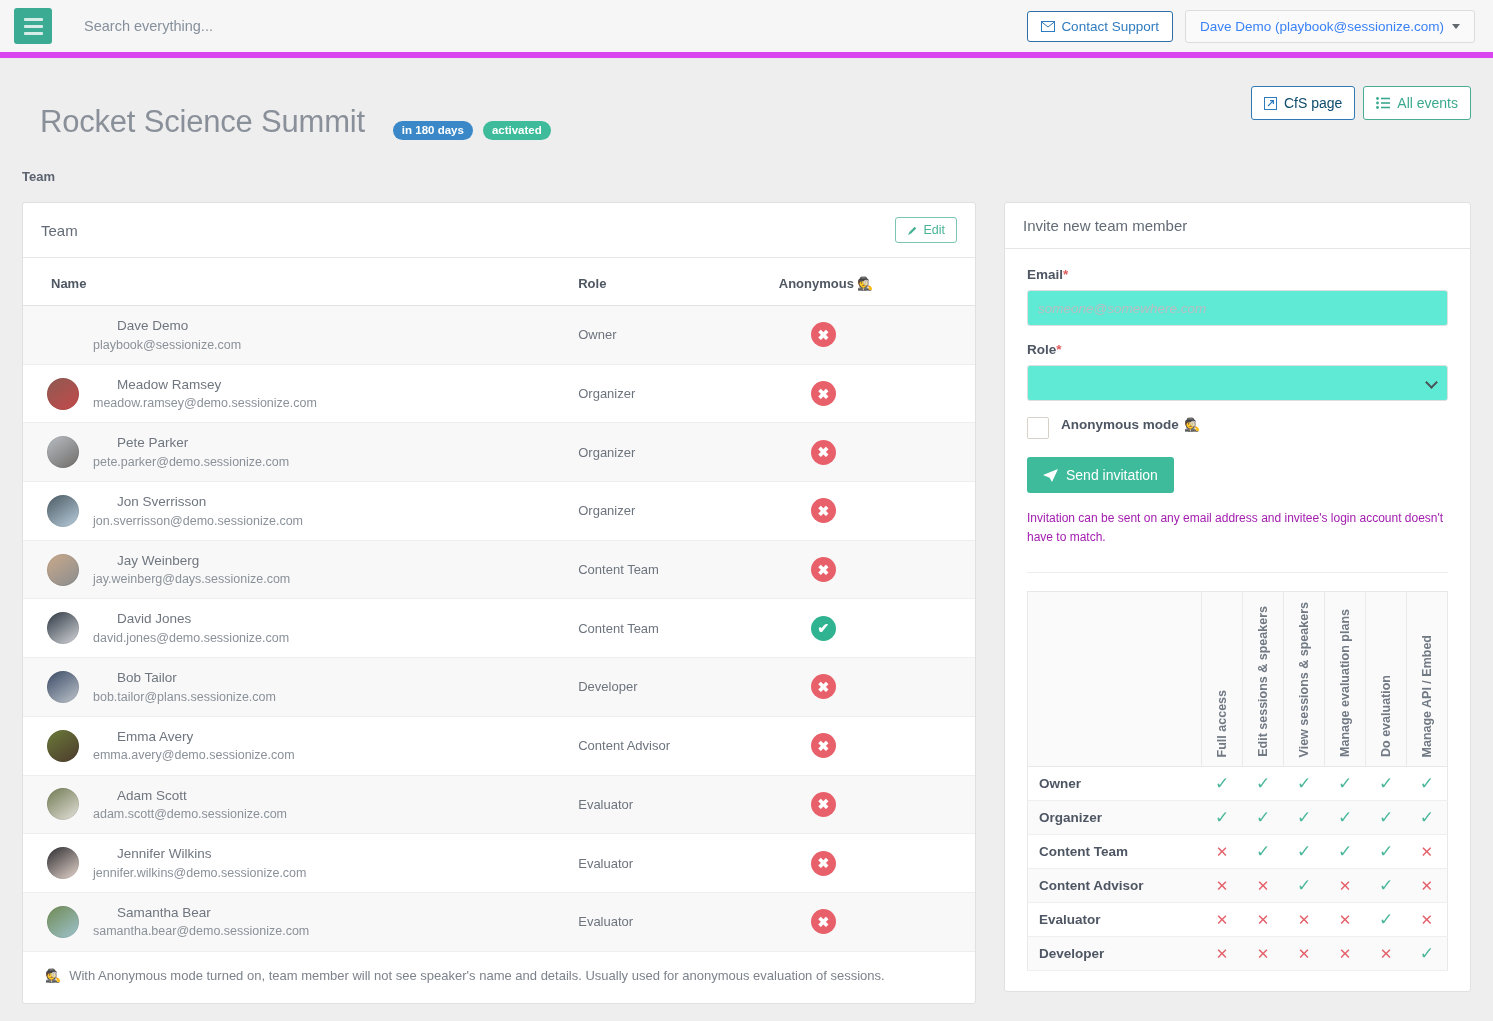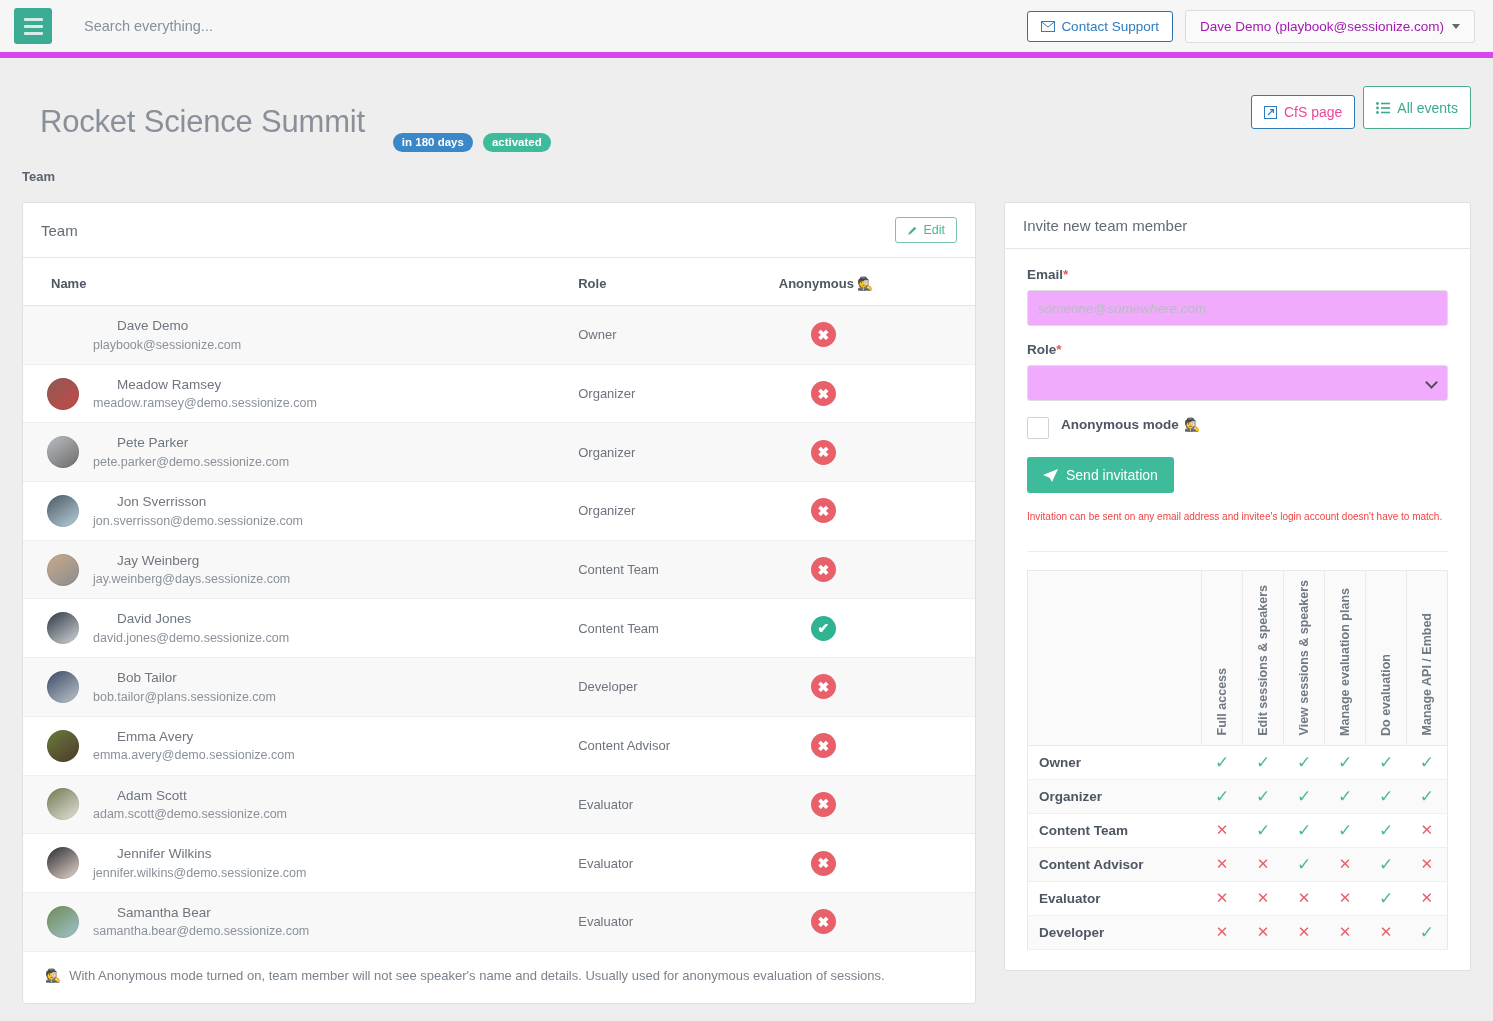--- a/index.html
+++ b/index.html
@@ -36,48 +36,48 @@
   }
   .search-input::placeholder { color: #86909c; }
   .topbar-right { margin-left: auto; display: flex; align-items: center; gap: 12px; }
   .btn-support {
     border: 1px solid #2f6fa8; background: #fff; color: #2f7bbf;
     border-radius: 3px; padding: 7px 13px; font-size: 13.5px;
     cursor: pointer; display: flex; align-items: center; gap: 6px;
     font-family: "Liberation Sans", sans-serif;
   }
   .user-pill {
-    border: 1px solid #dcdcdc; background: #fafafa; color: #a21caf;
+    border: 1px solid #dcdcdc; background: #fafafa; color: #3b82f6;
     border-radius: 3px; padding: 8px 14px; font-size: 13.5px;
     cursor: pointer; display: flex; align-items: center; gap: 8px;
   }
   .caret { width:0;height:0;border-left:4.5px solid transparent;border-right:4.5px solid transparent;border-top:5px solid #61696f; }
 
   
   .pagehead { padding: 28px 22px 0 22px; position: relative; }
   .title-row { display: flex; align-items: center; gap: 10px; }
   h1 {
     margin: 18px; font-size: 31px; font-weight: 400;
     color: #8a9099; letter-spacing: -0.2px;
   }
   .pill {
     display:inline-block; border-radius: 10px; color:#fff;
     font-size: 11.5px; font-weight: bold; padding: 3px 9px 4px;
-    position: relative; top: 20px;
+    position: relative; top: 8px;
   }
   .pill-blue { background: #3a88c8; }
   .pill-green { background: #3dbb9a; }
   .subtitle { font-size: 13px; font-weight: bold; color: #5b6370; margin-top: 11px; }
   .head-actions { position: absolute; right: 22px; top: 28px; display:flex; gap: 8px; }
   .btn-outline {
     background:#fff; border-radius:3px; padding: 8px 12px;
     font-size: 14px; cursor: pointer; display:flex; align-items:center; gap:7px;
     font-family: "Liberation Sans", sans-serif;
   }
-  .btn-blue { border:1px solid #3079b5; color:#ec4899;margin-top:9px; }
+  .btn-blue { border:1px solid #3079b5; color:#0c4a6e; }
   .btn-green { border:1px solid #48ab92; color:#3ba98f; }
 
   
   .wrap { display: flex; gap: 28px; padding: 18px 22px 0 22px; align-items: flex-start; }
   .panel { background:#fff; border:1px solid #e0e0e0; border-radius:3px; }
   .panel-head {
     padding: 14px 18px; border-bottom: 1px solid #e6e6e6;
     display:flex; align-items:center; font-size: 15px; color:#636b76;
   }
   .col-left { width: 956px; }
@@ -119,41 +119,41 @@
     padding: 16px 22px 20px 22px; font-size: 13px; color:#7c838c;
     display:flex; align-items:center; gap: 8px;
   }
 
   
   .form-body { padding: 18px 22px 20px 22px; }
   label.fl { display:block; font-size:13.5px; font-weight:bold; color:#4e5663; margin-bottom: 8px; }
   label.fl .req { color:#e05a5a; }
   .inp, .sel {
     width: 100%; height: 36px; border: 1px solid #dedede; border-radius: 3px;
-    padding: 0 10px; font-size: 13.5px; color:#5a6370; background:#f0abfc;
+    padding: 0 10px; font-size: 13.5px; color:#5a6370; background:#5eead4;
     font-family:"Liberation Sans",sans-serif; outline:none;
   }
   .inp::placeholder { color:#b9bcc0; font-style: italic; }
   .selwrap { position: relative; margin-bottom: 16px; }
   .sel { appearance:none; -webkit-appearance:none; }
   .chev {
     position:absolute; right: 12px; top: 13px; pointer-events:none;
     width: 9px; height: 9px; border-right: 2px solid #4b5158; border-bottom: 2px solid #4b5158;
     transform: rotate(45deg);
   }
   .fgroup { margin-bottom: 16px; }
   .cbrow { display:flex; align-items:flex-start; gap: 12px; margin-bottom: 18px; }
   .cb { width:22px;height:22px;border:1px solid #d7d2c8;background:#fff;border-radius:2px;cursor:pointer; flex:none; }
   .cblabel { font-size:13.5px;font-weight:bold;color:#4e5663; display:flex;align-items:center;gap:6px; }
   .btn-send {
     background:#3dbb9a; border:none; color:#fff; border-radius:3px;
     padding: 10px 16px; font-size:14px; cursor:pointer;
     display:flex;align-items:center;gap:8px; font-family:"Liberation Sans",sans-serif;
   }
-  .helptext { font-size:10px; color:#ef4444; line-height:1.55; margin-top:16px; }
+  .helptext { font-size:12px; color:#a21caf; line-height:1.55; margin-top:16px; }
   .hr { border-top:1px solid #ededed; margin: 26px 0 18px 0; }
 
   
   table.perm { width:100%; border-collapse: collapse; border: 1px solid #e8e8e8; }
   table.perm th.vert {
     border-left: 1px solid #eaeaea; border-bottom:1px solid #e8e8e8;
     height: 175px; vertical-align: bottom; padding: 0 0 9px 0;
     background:#fafafa; width: 41px;
   }
   table.perm th.corner { border-bottom:1px solid #e8e8e8; background:#fafafa; }

